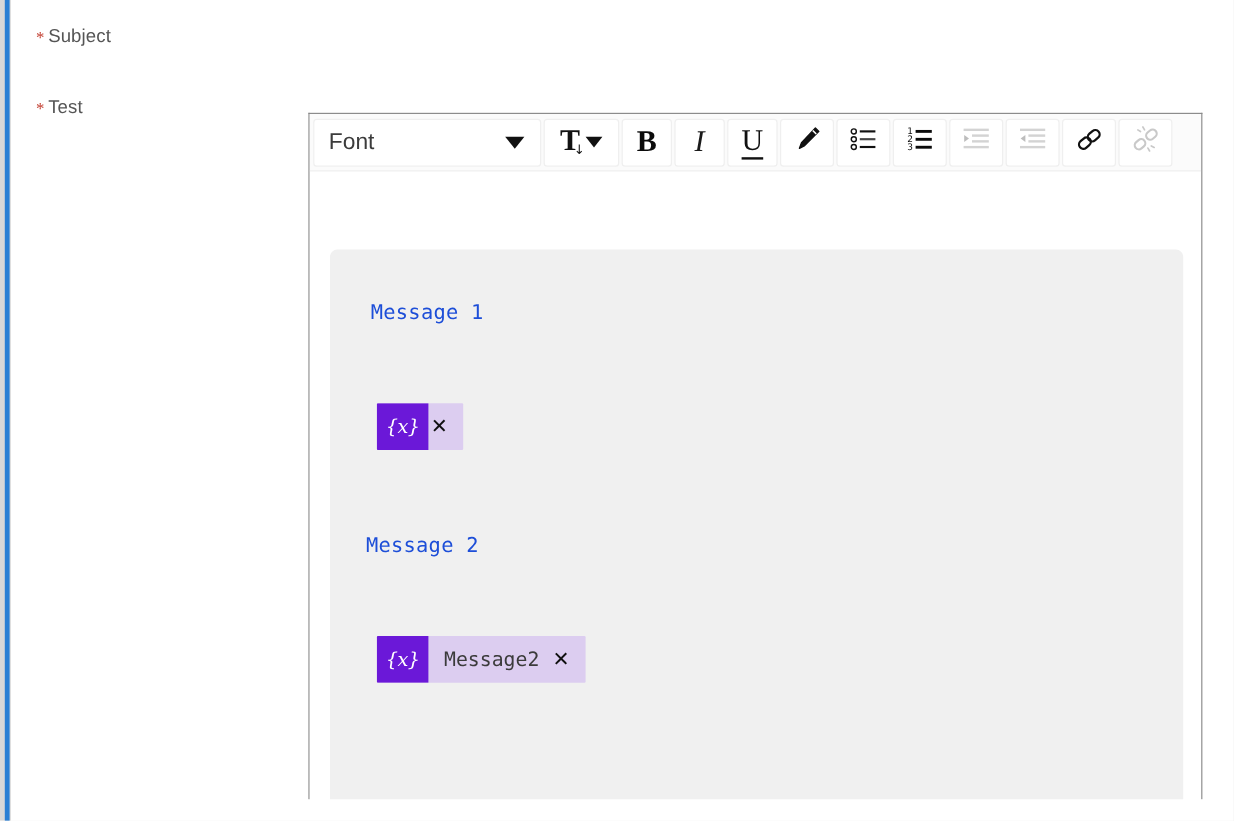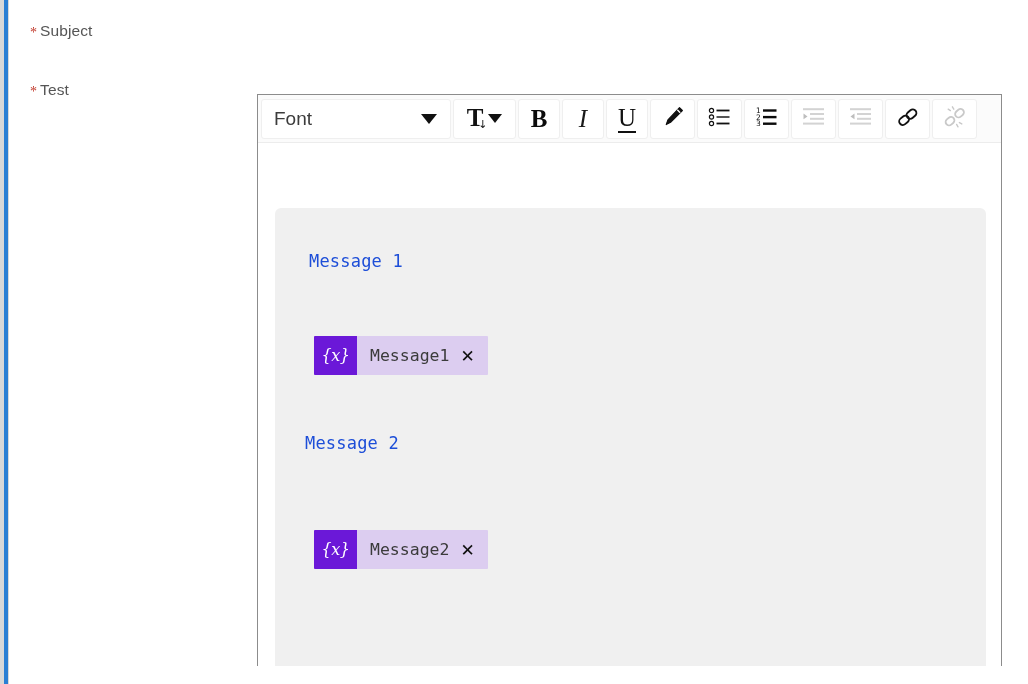--- a/index.html
+++ b/index.html
@@ -389,25 +389,24 @@
   </div>
 
   <div class="editor-body">
 
     <div class="content-block">
 
       <div class="msg-line" style="left:34px; top:43px;">Message 1</div>
 
       <div class="token-chip" style="left:39px; top:128px;">
         <span class="token-icon">{x}</span>
-        <span class="token-label">Message1</span>
         <span class="token-close">✕</span>
       </div>
 
-      <div class="msg-line" style="left:30px; top:225px;">Message 2</div>
+      <div class="msg-line" style="left:30px; top:237px;">Message 2</div>
 
       <div class="token-chip" style="left:39px; top:322px;">
         <span class="token-icon">{x}</span>
         <span class="token-label">Message2</span>
         <span class="token-close">✕</span>
       </div>
 
     </div>
 
   </div>

